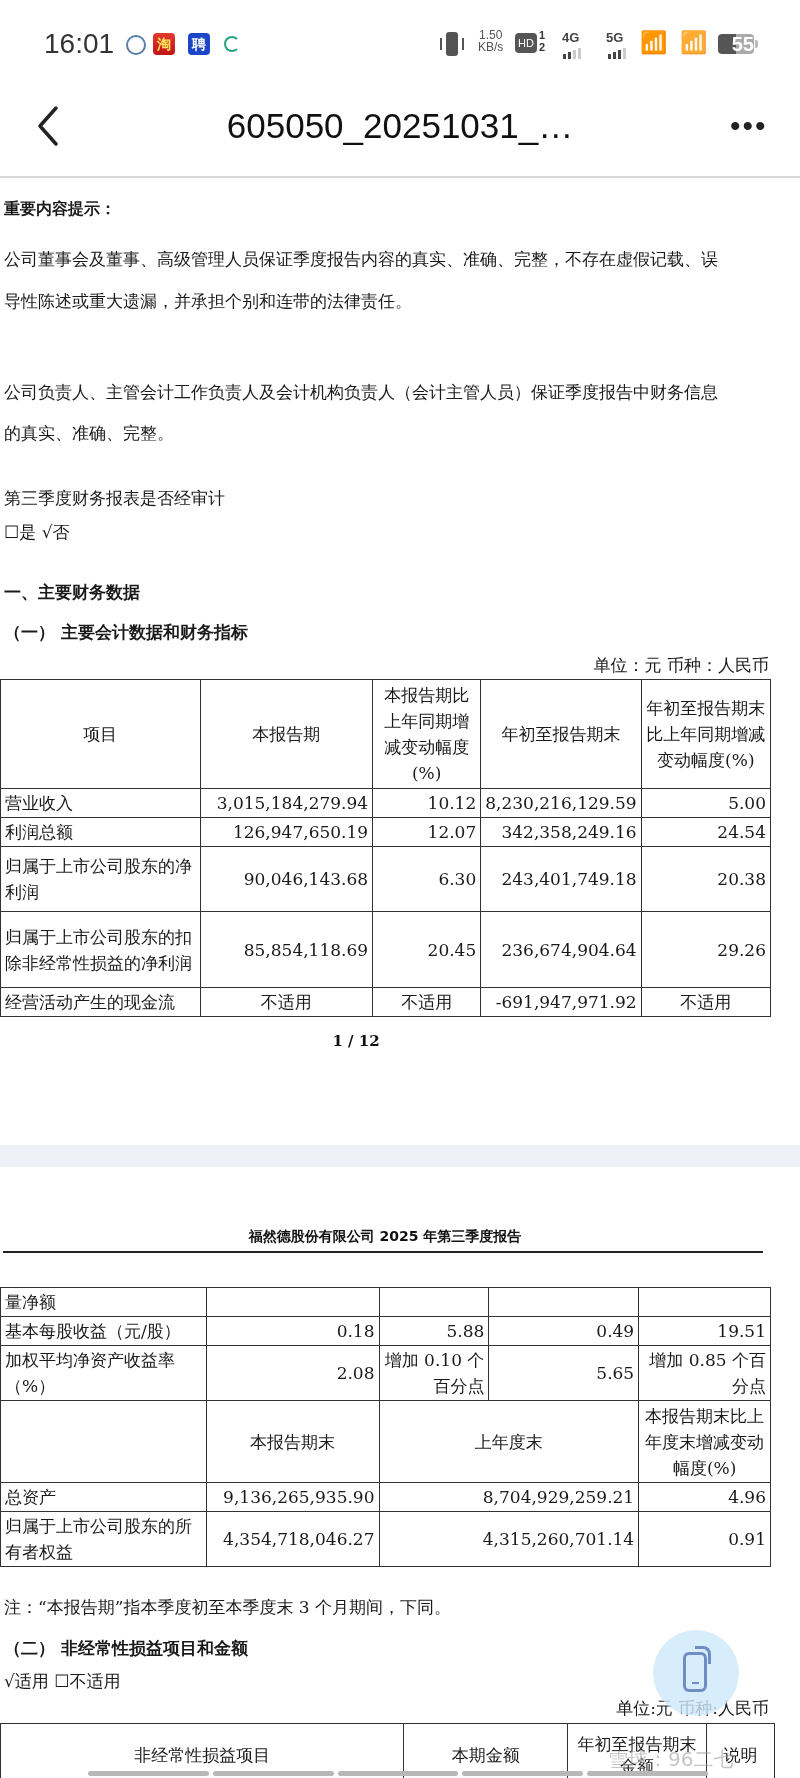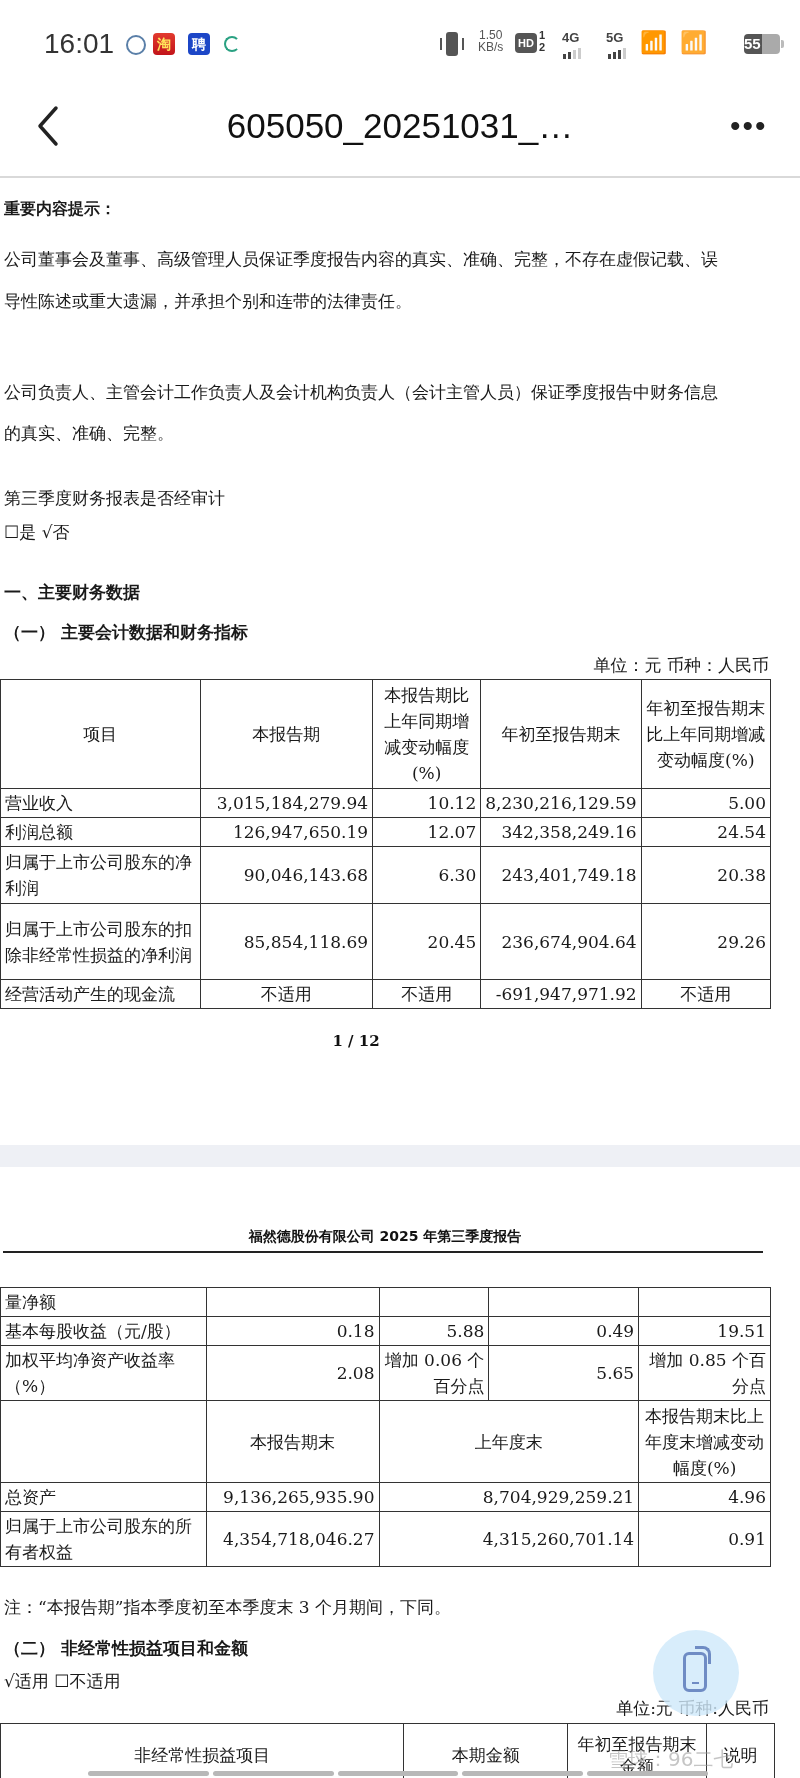--- a/index.html
+++ b/index.html
@@ -12,28 +12,28 @@
   #status-time { left: 44px; top: 28px; font-size: 28px; color: #333; font-family: "Liberation Sans", sans-serif; }
   .sb-icon { position: absolute; top: 33px; width: 22px; height: 22px; border-radius: 4px; }
   #sb-app1 { left: 126px; border: 2px solid #5a7fa8; border-radius: 50%; width: 20px; height: 20px; top: 35px; }
   #sb-app2 { left: 153px; background: linear-gradient(#e23a2e, #c2141a); color: #ffe35a; font-size: 14px; text-align: center; line-height: 22px; font-weight: bold; }
   #sb-app3 { left: 188px; background: #1c46c7; color: #fff; font-size: 14px; text-align: center; line-height: 22px; font-weight: bold; }
   #sb-app4 { left: 224px; top: 36px; width: 16px; height: 16px; border: 2px solid #2aa182; border-radius: 50%; border-right-color: transparent; }
   #sb-vibrate { left: 446px; top: 32px; width: 12px; height: 24px; background: #555; border-radius: 3px; }
   #sb-vibrate::before, #sb-vibrate::after { content: ""; position: absolute; top: 6px; width: 2px; height: 12px; background: #555; }
   #sb-vibrate::before { left: -6px; } #sb-vibrate::after { right: -6px; }
   #sb-speed { left: 478px; top: 29px; font-size: 12px; line-height: 12px; color: #555; text-align: center; }
-  #sb-hd { left: 515px; top: 33px; width: 22px; height: 20px; background: #555; color: #fff; font-size: 11px; font-weight: bold; text-align: center; line-height: 20px; border-radius: 4px; }
+  #sb-hd { left: 515px; top: 33px; width: 22px; height: 20px; background: #555; color: #fff; font-size: 11px; font-weight: normal; text-align: center; line-height: 20px; border-radius: 4px; }
   #sb-hd-sub { left: 539px; top: 29px; font-size: 11px; line-height: 12px; color: #333; font-weight: bold; }
   .sb-net { position: absolute; top: 30px; font-size: 13px; font-weight: bold; color: #444; }
   .sb-bars { position: absolute; top: 48px; display: flex; gap: 2px; align-items: flex-end; }
   .sb-bars span { display: block; width: 3px; background: #444; }
   .sb-bars span.off { background: #ccc; }
   #sb-wifi1, #sb-wifi2 { top: 30px; font-size: 22px; color: #444; }
-  #sb-battery { left: 744px; top: 34px; width: 36px; height: 20px; border-radius: 4px; background: linear-gradient(90deg, #555 0 50%, #aaa 50% 100%); color: #fff; font-size: 15px; font-weight: bold; text-align: left; line-height: 20px; }
+  #sb-battery { left: 718px; top: 34px; width: 36px; height: 20px; border-radius: 4px; background: linear-gradient(90deg, #555 0 50%, #aaa 50% 100%); color: #fff; font-size: 20px; font-weight: bold; text-align: right; line-height: 20px; }
   #sb-battery::after { content: ""; position: absolute; right: -4px; top: 6px; width: 3px; height: 8px; background: #bbb; border-radius: 0 2px 2px 0; }
 
   
   #back-button { left: 34px; top: 104px; width: 30px; height: 44px; }
   #doc-title { left: 0; width: 800px; top: 106px; text-align: center; font-size: 35px; color: #111; font-family: "Liberation Sans", sans-serif; }
   #more-button { left: 730px; top: 116px; font-size: 30px; letter-spacing: 2px; color: #222; font-family: "Liberation Sans", sans-serif; line-height: 20px; }
   #title-divider { left: 0; top: 176px; width: 800px; height: 2px; background: #d9d9d9; }
 
   
   .doc { position: absolute; left: 4px; font-size: 17px; color: #1a1a1a; white-space: nowrap; }
@@ -137,21 +137,21 @@
     <td class="r">8,230,216,129.59</td>
     <td class="r">5.00</td>
   </tr>
   <tr style="height:27px;">
     <td class="l">利润总额</td>
     <td class="r">126,947,650.19</td>
     <td class="r">12.07</td>
     <td class="r">342,358,249.16</td>
     <td class="r">24.54</td>
   </tr>
-  <tr style="height:57px;">
+  <tr style="height:65px;">
     <td class="l">归属于上市公司股东的净利润</td>
     <td class="r">90,046,143.68</td>
     <td class="r">6.30</td>
     <td class="r">243,401,749.18</td>
     <td class="r">20.38</td>
   </tr>
   <tr style="height:76px;">
     <td class="l">归属于上市公司股东的扣除非经常性损益的净利润</td>
     <td class="r">85,854,118.69</td>
     <td class="r">20.45</td>
@@ -194,21 +194,21 @@
   <tr style="height:27px;">
     <td class="l">基本每股收益（元/股）</td>
     <td class="r">0.18</td>
     <td class="r">5.88</td>
     <td class="r">0.49</td>
     <td class="r">19.51</td>
   </tr>
   <tr style="height:55px;">
     <td class="l">加权平均净资产收益率（%）</td>
     <td class="r">2.08</td>
-    <td class="r">增加 0.06 个百分点</td>
+    <td class="r">增加 0.10 个百分点</td>
     <td class="r">5.65</td>
     <td class="r">增加 0.85 个百分点</td>
   </tr>
   <tr style="height:82px;">
     <td class="c"></td>
     <td class="c">本报告期末</td>
     <td class="c" colspan="2">上年度末</td>
     <td class="c">本报告期末比上年度末增减变动幅度(%)</td>
   </tr>
   <tr style="height:27px;">

